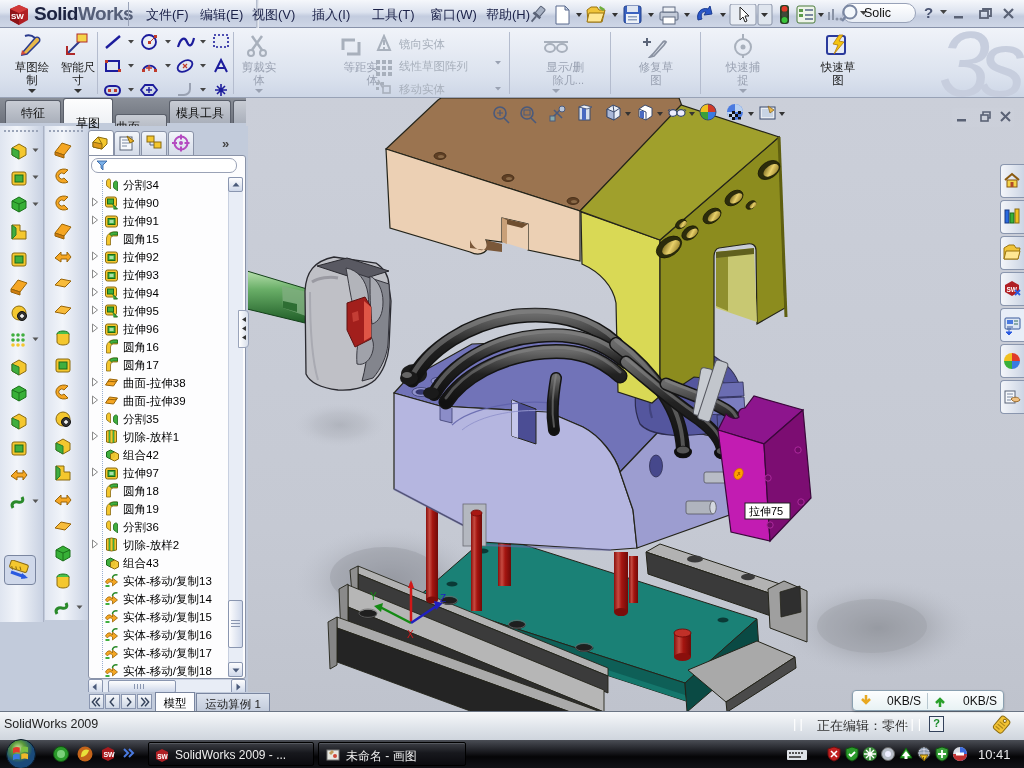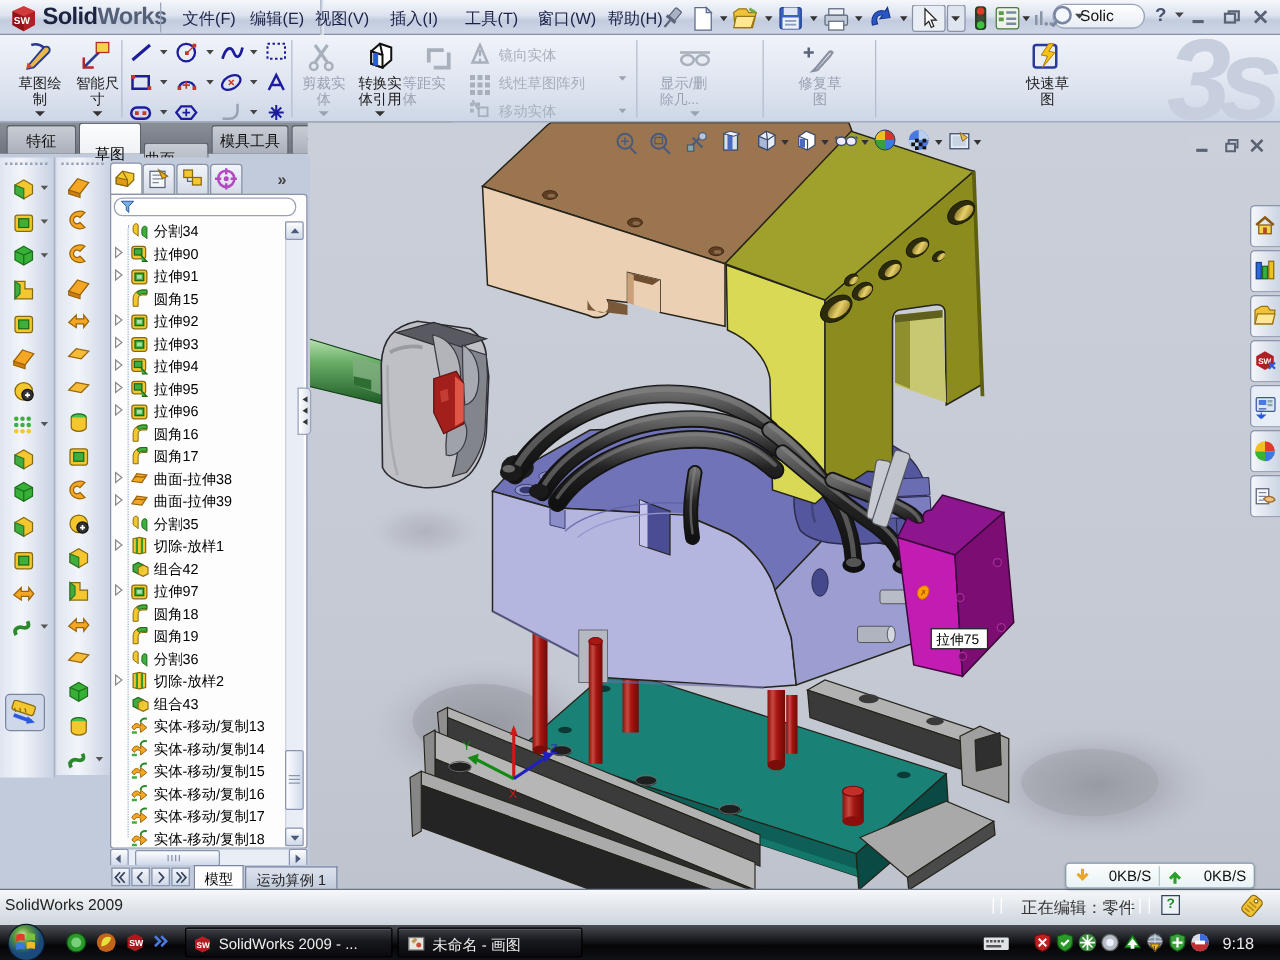--- a/index.html
+++ b/index.html
@@ -113,21 +113,21 @@
     <rect x="2" y="10" width="9" height="2.5" fill="#5a6275"></rect>
     <g stroke="#5a6275" fill="none" stroke-width="1.8">
           <rect x="28" y="5" width="8" height="7"></rect>
           <path d="M31,5 v-2 h8 v7 h-2"></path>
         </g>
     <path d="M52,3 l9,9 M61,3 l-9,9" stroke="#5a6275" stroke-width="2.2"></path>
   </svg>
 </div>
 
 <div id="toolbar" class="abs" style="left:0;top:28px;width:1024px;height:70px;background:linear-gradient(#f0f3f9,#dbe2ee 70%,#cdd6e6);border-bottom:1px solid #98a2b6">
-  <div class="abs" style="right:8px;top:-16px;font-size:92px;font-weight:bold;font-style:italic;color:#c7cede;letter-spacing:-10px">3s</div>
+  <div class="abs" style="right:8px;top:-16px;font-size:92px;font-weight:normal;font-style:italic;color:#c7cede;letter-spacing:-10px">3s</div>
       <div class="abs" style="left:97px;top:4px;width:1px;height:62px;background:#b4bcce"></div>
       <div class="abs" style="left:233px;top:4px;width:1px;height:62px;background:#b4bcce"></div>
       <div class="abs" style="left:509px;top:4px;width:1px;height:62px;background:#b4bcce"></div>
       <div class="abs" style="left:610px;top:4px;width:1px;height:62px;background:#b4bcce"></div>
       <div class="abs" style="left:700px;top:4px;width:1px;height:62px;background:#b4bcce"></div>
       <div class="abs" style="left:4px;top:0;width:56px;height:70px;text-align:center">
         <svg style="position:absolute;left:13px;top:4px" width="30" height="26" viewBox="0 0 30 26">
           <path d="M6,20 L18,6 c1,-1 3,-1 4,0 c1,1 1,3 0,4 L10,22 l-5,1 z" fill="#e8b84a" stroke="#2a3a8c" stroke-width="1.5"></path>
           <path d="M4,23 l5,-1 -4,-4 z" fill="#d04a3a"></path>
           <path d="M8,4 a10,10 0 0 1 10,2" stroke="#2a3a8c" stroke-width="2" fill="none"></path>
@@ -155,59 +155,58 @@
           <path d="M8,4 l10,14 M18,4 L8,18" stroke="#a8b0bc" stroke-width="2.5"></path>
           <circle cx="7" cy="21" r="3" fill="none" stroke="#a8b0bc" stroke-width="2"></circle>
           <circle cx="19" cy="21" r="3" fill="none" stroke="#a8b0bc" stroke-width="2"></circle>
         </svg>
         <div class="abs" style="left:0;top:33px;width:56px;font-size:11.5px;color:#9aa2b2;line-height:13px">剪裁实</div>
         <div class="abs" style="left:0;top:46px;width:56px;font-size:11.5px;color:#9aa2b2;line-height:13px">体</div>
         <svg class="abs" style="left:23px;top:60px" width="10" height="6">
           <path d="M1,1 l8,0 -4,4 z" fill="#9aa2b2"></path>
         </svg>
       </div>
-      <div class="abs" style="left:276px;top:0;width:56px;height:70px;text-align:center">
-        <svg style="position:absolute;left:13px;top:4px" width="30" height="26" viewBox="0 0 30 26">
-          <path d="M8,9 L15,3 L24,6 L24,16 L17,22 L8,19 Z" fill="#fff" stroke="#111" stroke-width="1.6"></path>
-          <path d="M8,9 L17,12 L17,22 L8,19 Z" fill="#fff" stroke="#111" stroke-width="1.6"></path>
-          <path d="M15,3 L17,12" stroke="#111" stroke-width="1.6"></path>
-          <rect x="9.5" y="10.5" width="4" height="10" fill="#2a5ae0"></rect>
-        </svg>
-        <div class="abs" style="left:0;top:33px;width:56px;font-size:11.5px;color:#1a1a1a;line-height:13px">转换实</div>
-        <div class="abs" style="left:0;top:46px;width:56px;font-size:11.5px;color:#1a1a1a;line-height:13px">体引用</div>
-        <svg class="abs" style="left:23px;top:60px" width="10" height="6">
-          <path d="M1,1 l8,0 -4,4 z" fill="#333"></path>
-        </svg>
-      </div>
-      <div class="abs" style="left:322px;top:0;width:56px;height:70px;text-align:left">
+      <div class="abs" style="left:322px;top:0;width:56px;height:70px;text-align:right">
         <svg style="position:absolute;left:13px;top:4px" width="30" height="26" viewBox="0 0 30 26">
           <path d="M8,18 L8,8 L20,8 M12,22 L24,22 L24,10" stroke="#a8b0bc" stroke-width="3" fill="none"></path>
         </svg>
         <div class="abs" style="left:0;top:33px;width:56px;font-size:11.5px;color:#9aa2b2;line-height:13px">等距实</div>
         <div class="abs" style="left:0;top:46px;width:56px;font-size:11.5px;color:#9aa2b2;line-height:13px">体</div>
       </div>
-      <div class="abs" style="left:528px;top:0;width:56px;height:70px;text-align:left">
+      <div class="abs" style="left:528px;top:0;width:56px;height:70px;text-align:right">
         <svg style="position:absolute;left:13px;top:4px" width="30" height="26" viewBox="0 0 30 26">
           <ellipse cx="9" cy="16" rx="5" ry="4" fill="none" stroke="#a8b0bc" stroke-width="2"></ellipse>
           <ellipse cx="21" cy="16" rx="5" ry="4" fill="none" stroke="#a8b0bc" stroke-width="2"></ellipse>
           <path d="M3,10 l24,0" stroke="#a8b0bc" stroke-width="2"></path>
         </svg>
         <div class="abs" style="left:0;top:33px;width:56px;font-size:11.5px;color:#9aa2b2;line-height:13px">显示/删</div>
         <div class="abs" style="left:0;top:46px;width:56px;font-size:11px;color:#9aa2b2;line-height:13px">除几...</div>
         <svg class="abs" style="left:23px;top:60px" width="10" height="6">
           <path d="M1,1 l8,0 -4,4 z" fill="#9aa2b2"></path>
         </svg>
       </div>
       <div class="abs" style="left:628px;top:0;width:56px;height:70px;text-align:center">
         <svg style="position:absolute;left:13px;top:4px" width="30" height="26" viewBox="0 0 30 26">
           <path d="M12,22 L22,10 c1,-1 2,-1 3,0 l-2,3 -10,11 -4,1 z" fill="none" stroke="#8a92a2" stroke-width="1.8"></path>
           <path d="M6,6 l0,8 M2,10 l8,0" stroke="#5a6478" stroke-width="2"></path>
         </svg>
         <div class="abs" style="left:0;top:33px;width:56px;font-size:11.5px;color:#9aa2b2;line-height:13px">修复草</div>
         <div class="abs" style="left:0;top:46px;width:56px;font-size:11.5px;color:#9aa2b2;line-height:13px">图</div>
+      </div>
+      <div class="abs" style="left:715px;top:0;width:56px;height:70px;text-align:center">
+        <svg style="position:absolute;left:13px;top:4px" width="30" height="26" viewBox="0 0 30 26">
+          <circle cx="15" cy="15" r="8" fill="none" stroke="#a8b0bc" stroke-width="2"></circle>
+          <circle cx="15" cy="15" r="2.5" fill="#a8b0bc"></circle>
+          <path d="M15,2 l0,6 M15,22 l0,5" stroke="#a8b0bc" stroke-width="2"></path>
+        </svg>
+        <div class="abs" style="left:0;top:33px;width:56px;font-size:11.5px;color:#9aa2b2;line-height:13px">快速捕</div>
+        <div class="abs" style="left:0;top:46px;width:56px;font-size:11.5px;color:#9aa2b2;line-height:13px">捉</div>
+        <svg class="abs" style="left:23px;top:60px" width="10" height="6">
+          <path d="M1,1 l8,0 -4,4 z" fill="#9aa2b2"></path>
+        </svg>
       </div>
       <div class="abs" style="left:810px;top:0;width:56px;height:70px;text-align:center">
         <svg style="position:absolute;left:13px;top:4px" width="30" height="26" viewBox="0 0 30 26">
           <rect x="4" y="4" width="18" height="18" rx="2" fill="#e8edf6" stroke="#2a3a9c" stroke-width="2"></rect>
           <path d="M16,3 l-6,9 5,1 -4,9 10,-12 -5,-1 4,-6 z" fill="#f4c410" stroke="#b07808" stroke-width="0.8"></path>
         </svg>
         <div class="abs" style="left:0;top:33px;width:56px;font-size:11.5px;color:#1a1a1a;line-height:13px">快速草</div>
         <div class="abs" style="left:0;top:46px;width:56px;font-size:11.5px;color:#1a1a1a;line-height:13px">图</div>
       </div>
       <svg class="abs" style="left:103px;top:5px" width="20" height="18" viewBox="0 0 20 18">
@@ -1233,15 +1232,15 @@
           <path d="M8,1 L14,3 L14,8 C14,12 11,14 8,15 C5,14 2,12 2,8 L2,3 Z" fill="#3aa03a" stroke="#105510"></path>
           <path d="M8,4 l0,8 M4,8 l8,0" stroke="#fff" stroke-width="1.8"></path>
         </svg>
         <svg class="abs" style="left:952px;top:6px" width="16" height="16" viewBox="0 0 16 16">
           <circle cx="8" cy="8" r="7" fill="#d8dce4"></circle>
           <path d="M8,1 A7,7 0 0 1 8,15 Z" fill="#3a6ae0"></path>
           <path d="M1,8 A7,7 0 0 0 15,8" fill="#c03030" transform="rotate(0 8 8)"></path>
           <rect x="4" y="6.5" width="8" height="3" fill="#fff"></rect>
         </svg>
       </div>
-  <div class="abs" style="left:978px;top:7px;font-size:13px;color:#e8e8ea">9:18</div>
+  <div class="abs" style="left:978px;top:7px;font-size:13px;color:#e8e8ea">10:41</div>
 </div>
 
 </div>
 </body></html>

